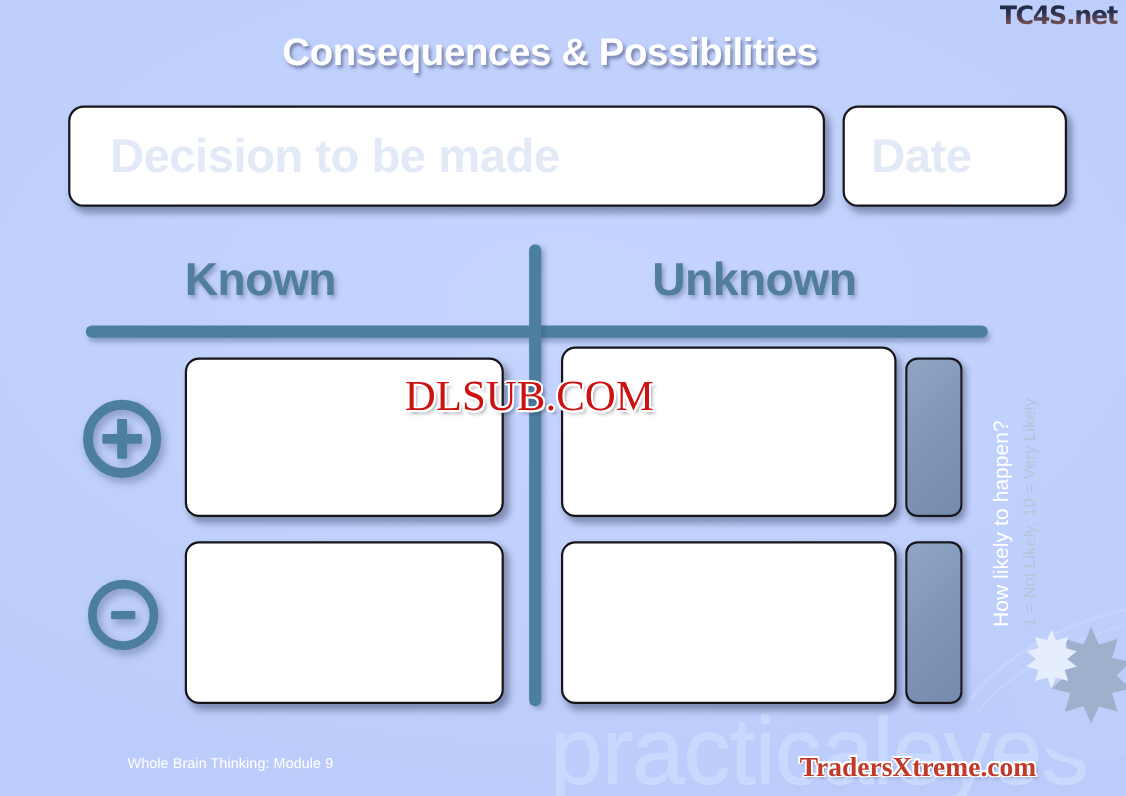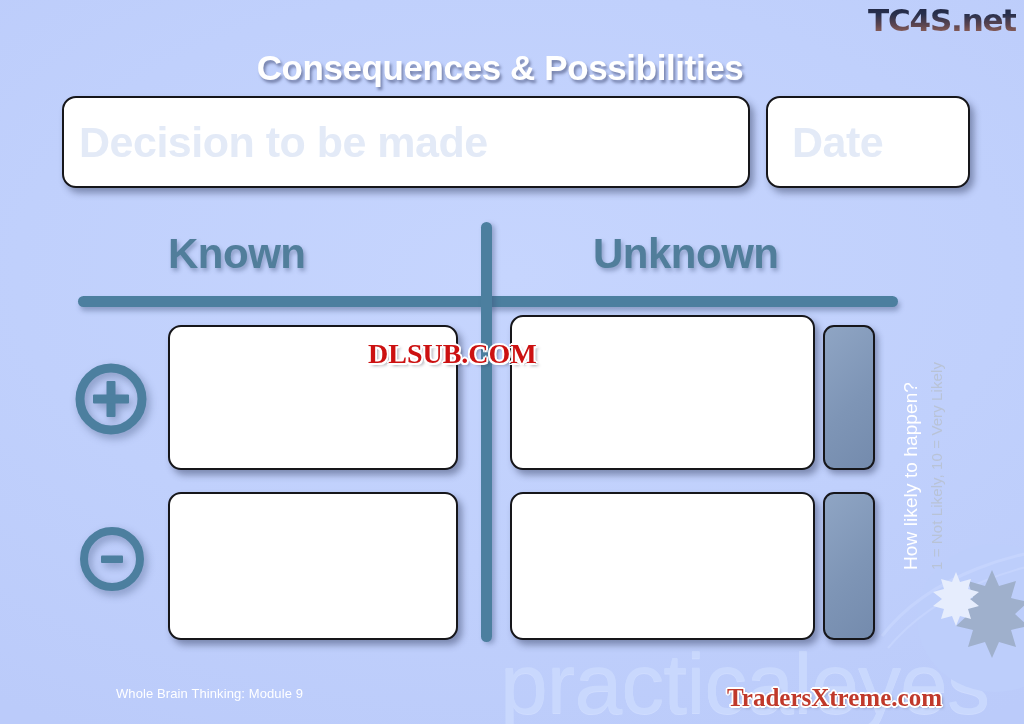--- a/index.html
+++ b/index.html
@@ -45,21 +45,21 @@
     pointer-events: none;
     overflow: visible;
   }
 
   
   .tc4s {
     position: absolute;
     right: 8px;
     top: 2px;
     font-family: "DejaVu Sans", sans-serif;
-    font-size: 31px;
+    font-size: 23px;
     font-weight: bold;
     letter-spacing: -1.2px;
     background: linear-gradient(180deg, #1d2340 0%, #28304d 34%, #5c4550 64%, #8d5f57 85%, #a4706a 100%);
     -webkit-background-clip: text;
     background-clip: text;
     color: transparent;
     white-space: nowrap;
     user-select: none;
   }
 
@@ -68,21 +68,20 @@
     position: absolute;
     left: 0;
     top: 28px;
     width: 1000px;
     text-align: center;
     font-size: 35px;
     font-weight: bold;
     color: #ffffff;
     letter-spacing: -0.4px;
     text-shadow: 2px 3px 3px rgba(60,70,110,0.55);
-    margin-top: 20px;
   }
 
   
   .field {
     position: absolute;
     background: #ffffff;
     border: 2px solid #16161a;
     border-radius: 14px;
     box-shadow: 4px 5px 7px rgba(30,40,75,0.42);
     display: flex;
@@ -90,21 +89,21 @@
     box-sizing: border-box;
   }
   .field-decision { left: 62px; top: 96px; width: 688px; height: 92px; }
   .field-date     { left: 766px; top: 96px; width: 204px; height: 92px; }
 
   .field-ph {
     font-size: 43px;
     font-weight: bold;
     color: #e3eaf7;
     letter-spacing: -0.5px;
-    padding-left: 15px;
+    padding-left: 36px;
     white-space: nowrap;
     user-select: none;
   }
   .field-date .field-ph { padding-left: 24px; text-align: center; }
 
   
   .quad-label {
     position: absolute;
     font-size: 42px;
     font-weight: bold;
@@ -203,22 +202,22 @@
     font-weight: 400;
     letter-spacing: 0.1px;
   }
 
   
   .wm-dlsub {
     position: absolute;
     left: 368px;
     top: 338px;
     font-family: "Liberation Serif", serif;
-    font-size: 28px;
-    font-weight: bold;
+    font-size: 39px;
+    font-weight: normal;
     color: #cc1111;
     letter-spacing: 0px;
     white-space: nowrap;
     text-shadow:
       -1.5px -1.5px 0 #ffffff,  1.5px -1.5px 0 #ffffff,
       -1.5px  1.5px 0 #ffffff,  1.5px  1.5px 0 #ffffff,
        0     -1.8px 0 #ffffff,  0      1.8px 0 #ffffff,
       -1.8px  0    0 #ffffff,  1.8px  0    0 #ffffff,
        3px 3px 3px rgba(40,40,60,0.38);
     user-select: none;

